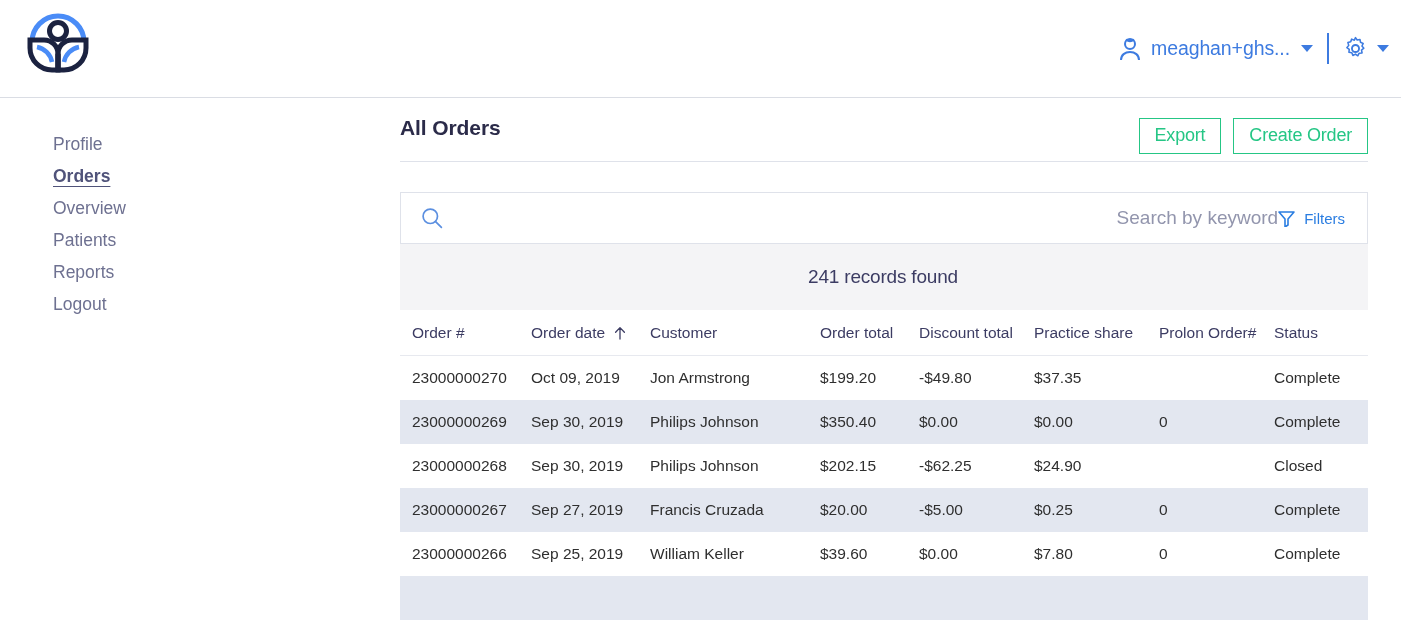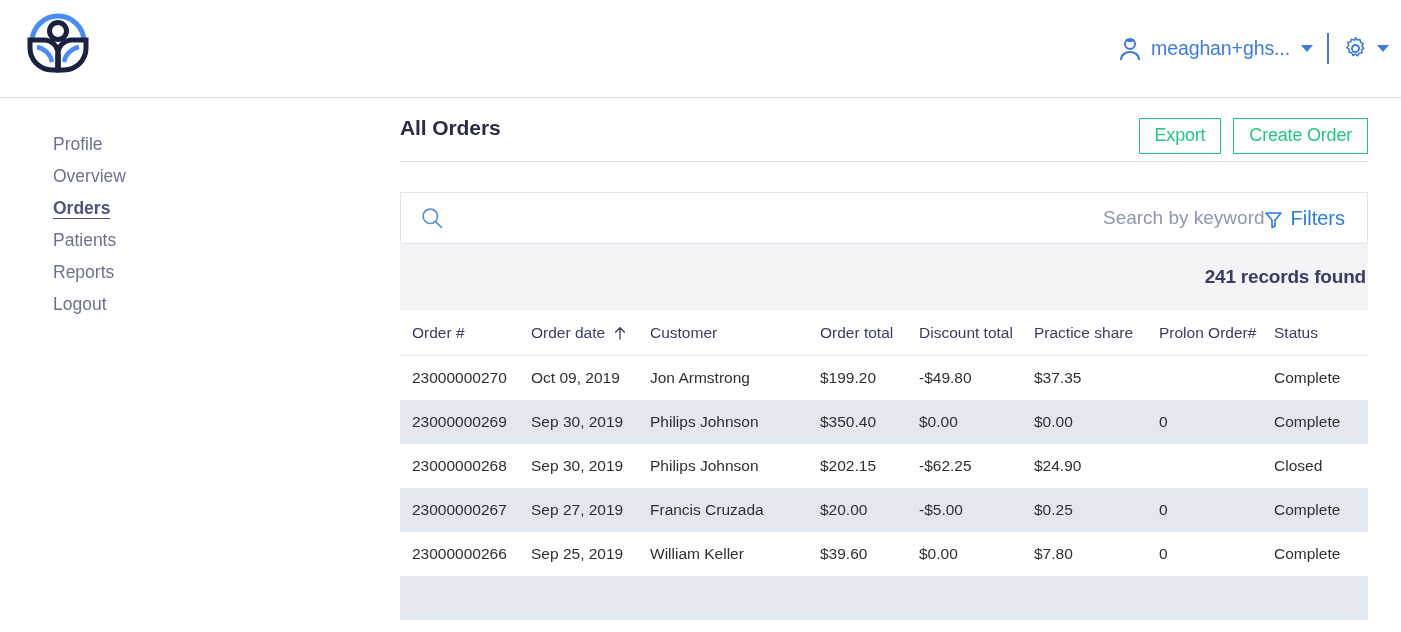--- a/index.html
+++ b/index.html
@@ -163,34 +163,33 @@
     text-align: right;
   }
   .search-input::placeholder { color: #9295ad; }
   .filters-btn {
     display: flex;
     align-items: center;
     gap: 9px;
     margin-right: 22px;
     cursor: pointer;
     color: #2a7de1;
-    font-size: 20px;
+    font-size: 15px;
     white-space: nowrap;
   }
   .filter-icon { width: 17px; height: 17px; display: block; }
 
   
   .records-band {
     background: #f4f4f6;
     height: 66px;
     display: flex;
     align-items: center;
-    justify-content: flex-end;
+    justify-content: center;
     padding-right: 2px;
-    font-weight: bold;
   }
   .records-text {
     font-size: 19px;
     color: #3c3c63;
     letter-spacing: -0.2px;
   }
 
   
   table.orders {
     width: 100%;
@@ -273,22 +272,22 @@
     </div>
     <span class="caret"></span>
 
   </div>
 </div>
 
 <div class="body-area">
 
   <nav class="sidebar">
     <a class="nav-item"><span class="lbl">Profile</span></a>
+    <a class="nav-item active"><span class="lbl">Orders</span></a>
     <a class="nav-item"><span class="lbl">Overview</span></a>
-    <a class="nav-item active"><span class="lbl">Orders</span></a>
     <a class="nav-item"><span class="lbl">Patients</span></a>
     <a class="nav-item"><span class="lbl">Reports</span></a>
     <a class="nav-item"><span class="lbl">Logout</span></a>
   </nav>
 
   <div class="main">
 
     <div class="page-head">
       <div class="page-title">All Orders</div>
       <div class="head-actions">

